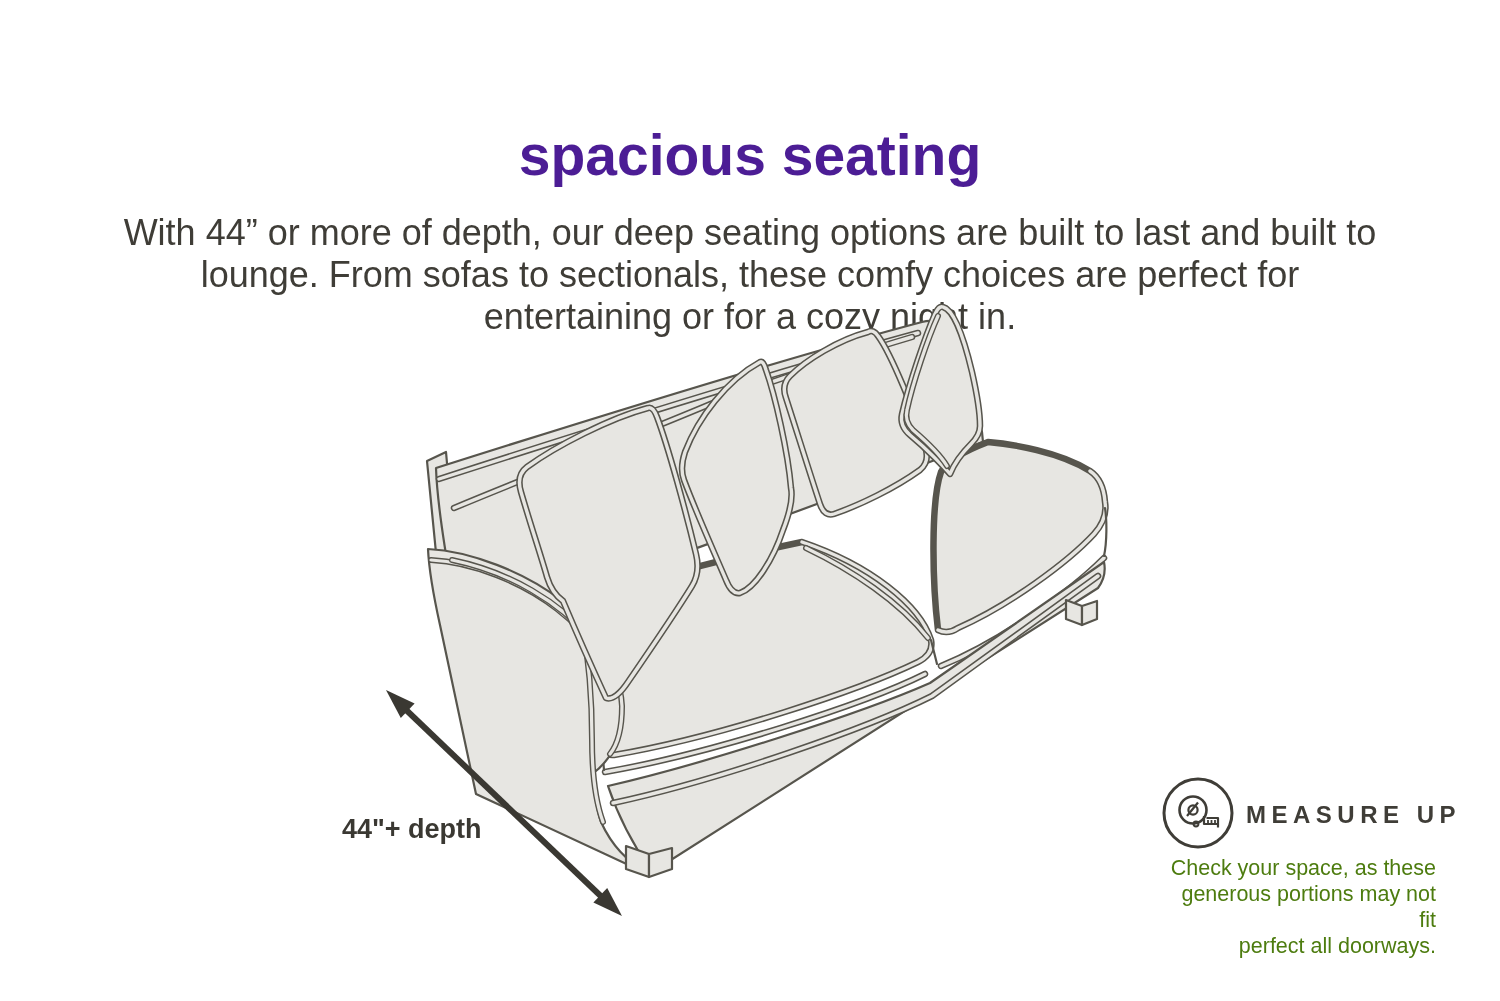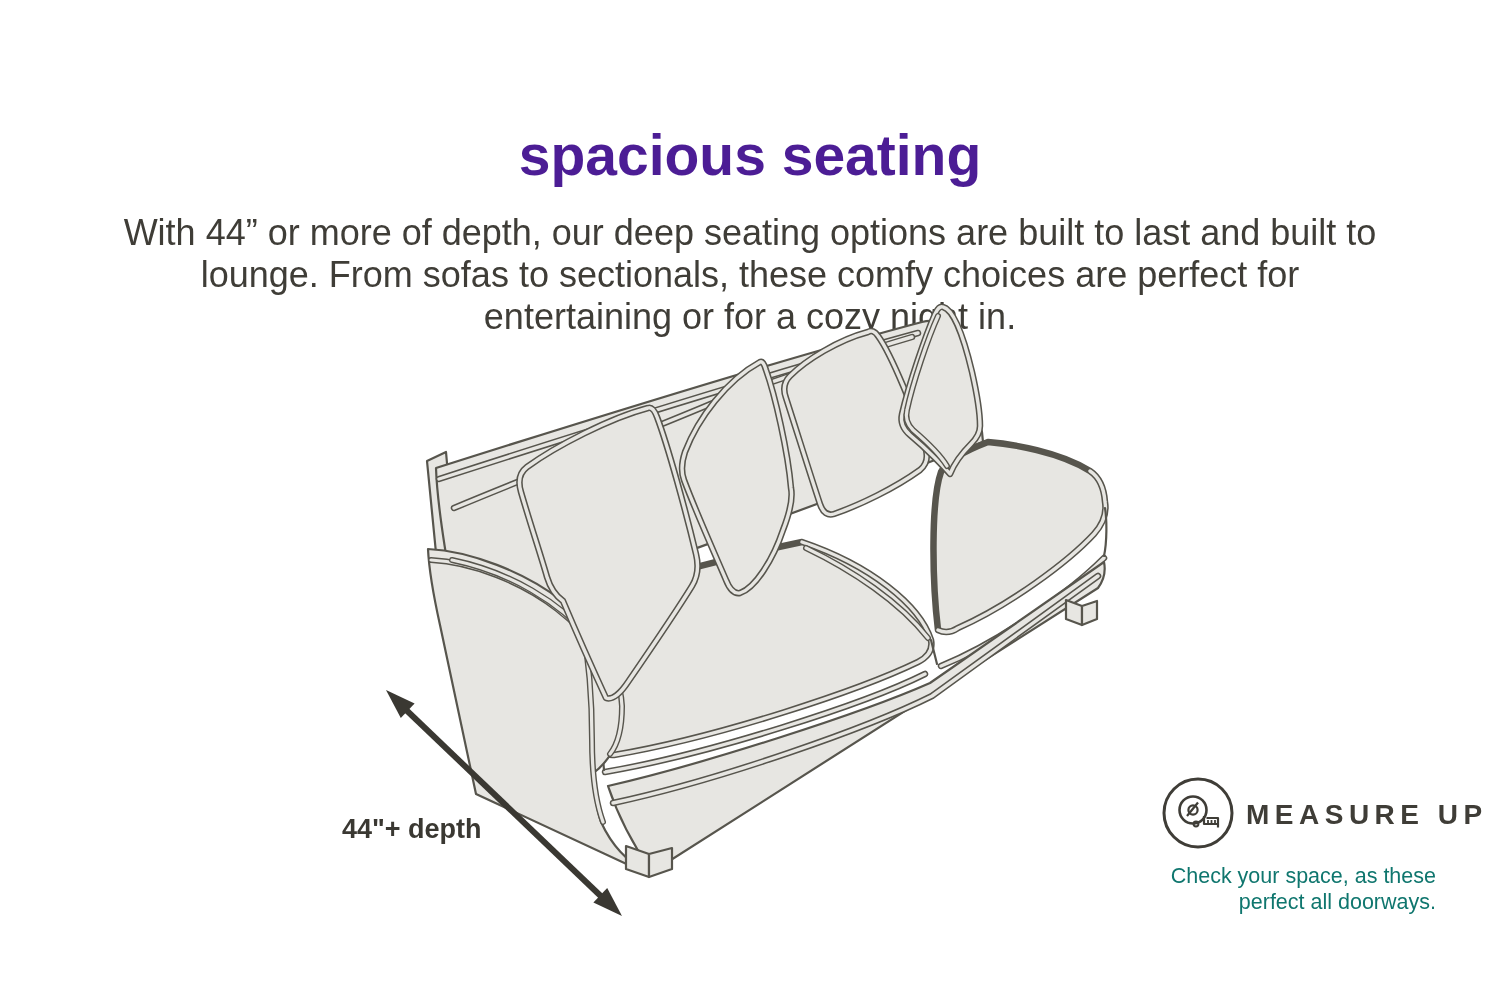--- a/index.html
+++ b/index.html
@@ -6,22 +6,22 @@
   body{width:1500px;height:1001px;position:relative;overflow:hidden;
        font-family:"Liberation Sans","DejaVu Sans",sans-serif;color:#3a3832;}
   .title{position:absolute;top:84px;left:0;right:0;text-align:center;
          font-size:57px;font-weight:bold;color:#4c1d95;}
   .intro{position:absolute;top:176px;left:50%;transform:translateX(-50%);
          width:1290px;text-align:center;font-size:36px;line-height:42px;color:#3f3d37;}
   .sofa-wrap{position:absolute;left:0;top:0;width:1500px;height:1001px;}
   .depth-label{position:absolute;left:342px;top:814px;font-size:27px;font-weight:bold;color:#3a3832;}
   .measure{position:absolute;left:1160px;top:775px;width:276px;}
   .measure-head{display:flex;align-items:center;gap:10px;}
-  .measure-title{font-size:28px;font-weight:bold;letter-spacing:5.5px;color:#3f3d37;white-space:nowrap;}
-  .measure-body{margin-top:8px;text-align:right;font-size:21.5px;line-height:26px;color:#0f766e;width:276px;}
+  .measure-title{font-size:24px;font-weight:bold;letter-spacing:5.5px;color:#3f3d37;white-space:nowrap;}
+  .measure-body{text-align:right;font-size:21.5px;line-height:26px;color:#4d7c0f;width:276px;}
 </style>
 </head>
 <body>
 
 <h1 class="title">spacious seating</h1>
 
 <p class="intro">With 44” or more of depth, our deep seating options are built to last and built to lounge. From sofas to sectionals, these comfy choices are perfect for entertaining or for a cozy night in.</p>
 
 <div class="sofa-wrap">
 <svg width="1500" height="1001" viewBox="0 0 1500 1001">
@@ -120,15 +120,16 @@
         <line x1="48" y1="49" x2="48" y2="45" stroke-width="1.8"></line>
         <line x1="51.5" y1="49" x2="51.5" y2="45" stroke-width="1.8"></line>
         <line x1="55" y1="49" x2="55" y2="45" stroke-width="1.8"></line>
         <line x1="58" y1="49" x2="58" y2="52.5" stroke-width="2.2"></line>
       </svg>
     </span>
     <span class="measure-title">MEASURE UP</span>
   </div>
   <div class="measure-body">
     <div>Check your space, as these</div>
+    <div>generous portions may not fit</div>
     <div>perfect all doorways.</div>
   </div>
 </div>
 
 </body></html>

